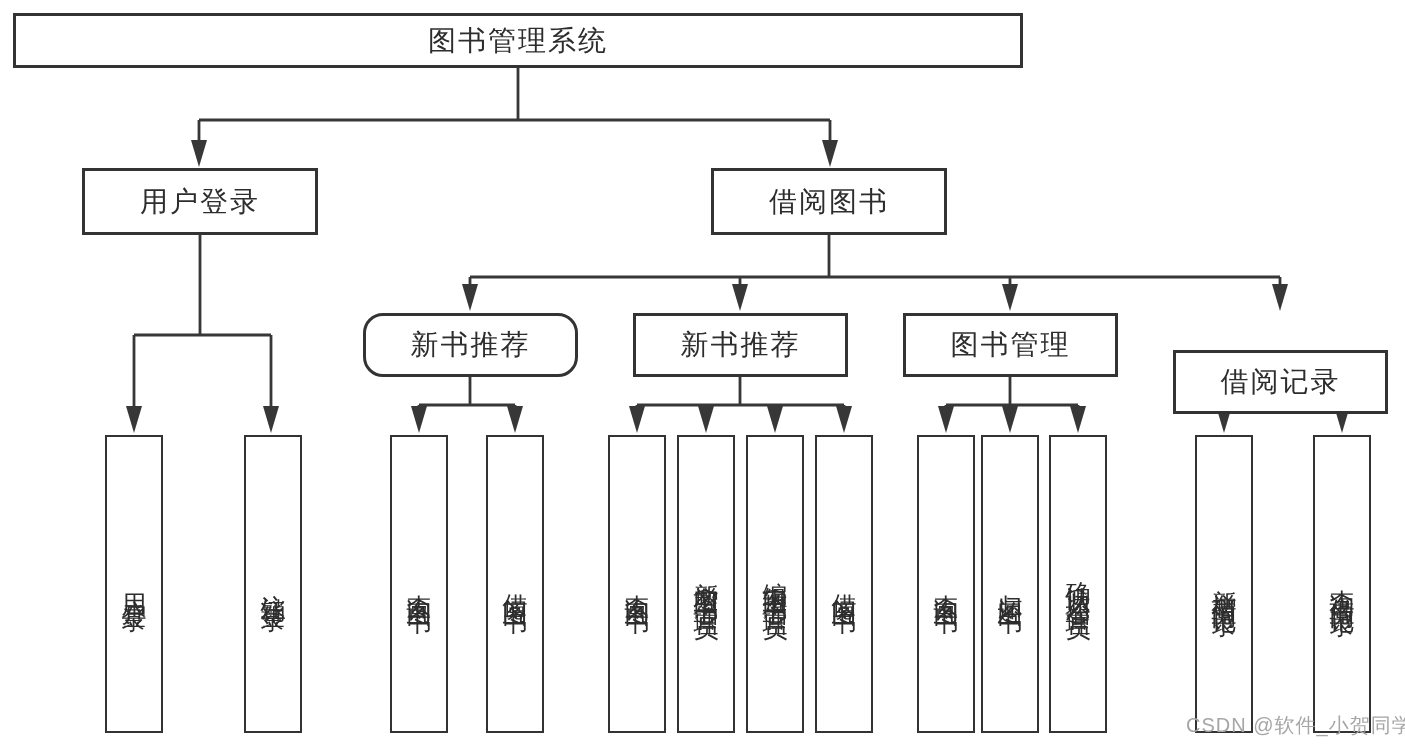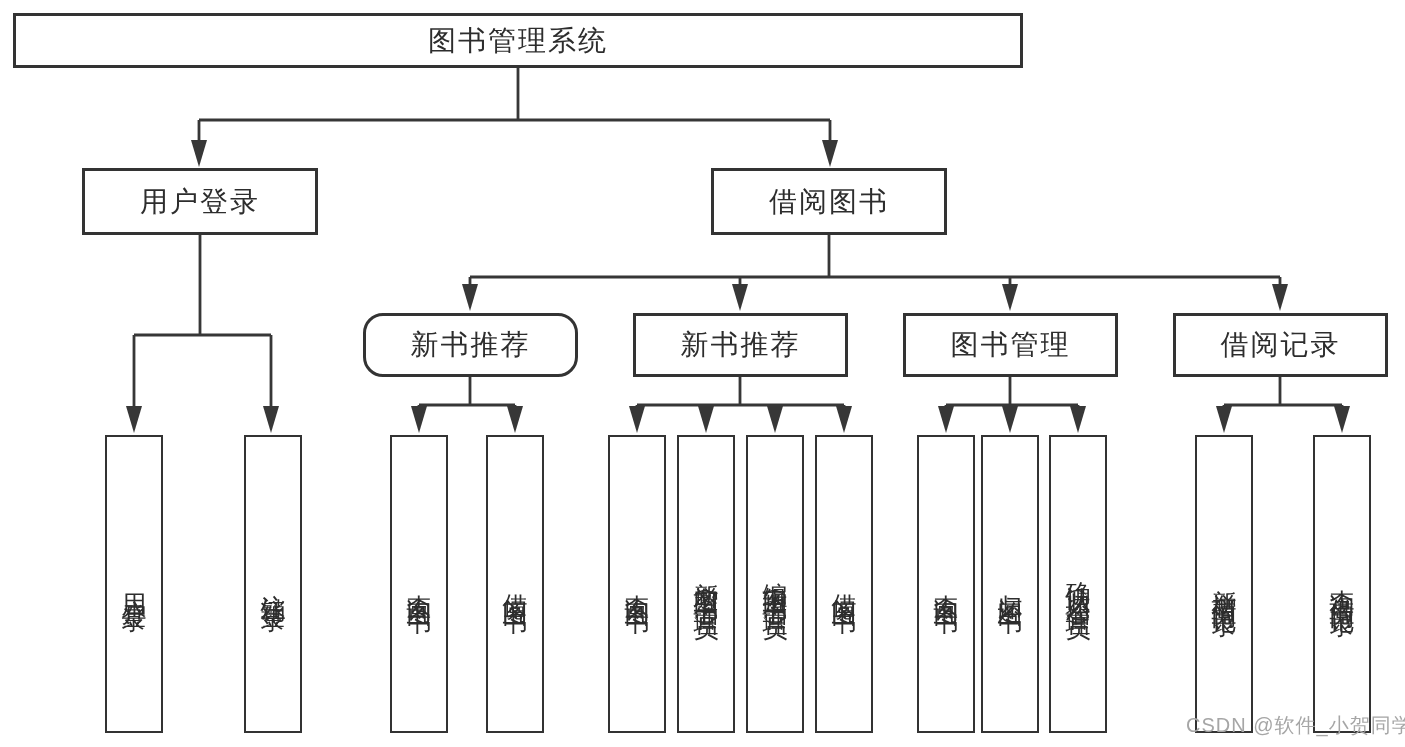--- a/index.html
+++ b/index.html
@@ -33,21 +33,21 @@
     line-height: 1;
     white-space: nowrap;
   }
   .root-box  { left: 13px;  top: 13px;  width: 1010px; height: 55px; }
   .l2-user   { left: 82px;  top: 168px; width: 236px;  height: 67px; }
   .l2-book   { left: 711px; top: 168px; width: 236px;  height: 67px; }
   .l3 { top: 313px; width: 215px; height: 64px; }
   .l3-a { left: 363px; border-radius: 20px; }
   .l3-b { left: 633px; }
   .l3-c { left: 903px; }
-  .l3-d { left: 1173px; }
+  .l3-d { left: 1173px; margin-top: 37px; }
   .leaf {
     position: absolute;
     box-sizing: border-box;
     background: #fff;
     border: 2px solid var(--border);
     top: 435px;
     width: 58px;
     height: 298px;
     display: flex;
     align-items: center;

